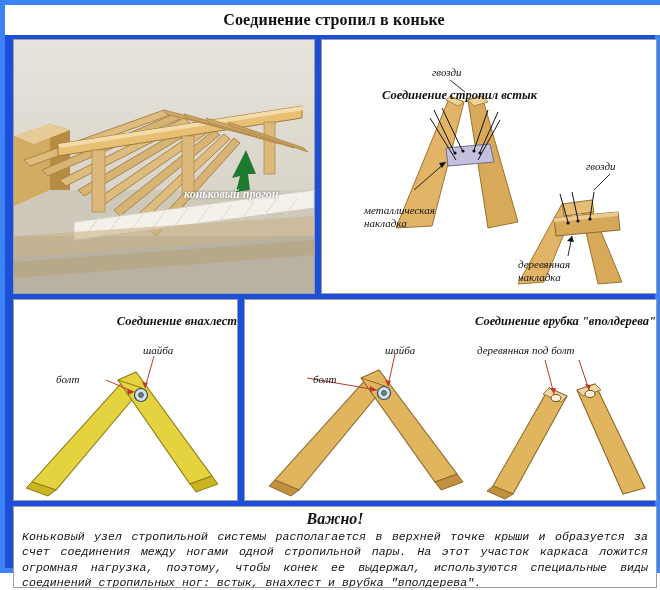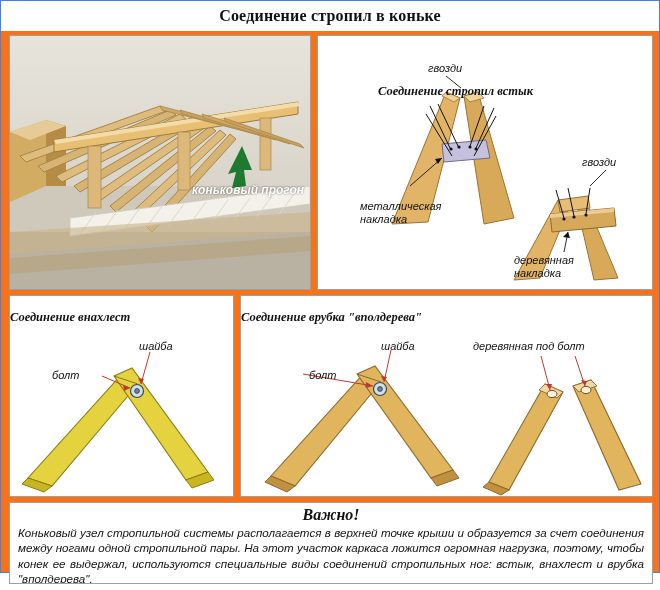--- a/index.html
+++ b/index.html
@@ -11,22 +11,22 @@
     height: 590px;
     background: #ffffff;
     font-family: "Liberation Serif", serif;
     overflow: hidden;
   }
   .page {
     position: relative;
     width: 660px;
     height: 573px;
     box-sizing: border-box;
-    border: 1px solid #3b82f6;
-    background: #f97316;
+    border: 5px solid #3b82f6;
+    background: #1d4ed8;
   }
   .title-bar {
     position: absolute;
     left: 0;
     top: 0;
     width: 658px;
     height: 30px;
     background: #ffffff;
     display: flex;
     align-items: center;
@@ -49,30 +49,30 @@
   
   #panel-ridge-photo { left: 8px; top: 34px; width: 302px; height: 255px; }
   #panel-butt { left: 316px; top: 34px; width: 336px; height: 255px; }
   #panel-overlap { left: 8px; top: 294px; width: 225px; height: 202px; }
   #panel-notch { left: 239px; top: 294px; width: 413px; height: 202px; }
   #panel-important { left: 8px; top: 501px; width: 644px; height: 82px; border: 1px solid #9aa0a6;}
 
   .panel-title {
     position: absolute;
     width: 100%;
-    text-align: left;
+    text-align: right;
     font-family: "Liberation Serif", serif;
     font-style: italic;
     font-weight: bold;
     font-size: 12.5px;
     color: #111;
   }
   .label {
     position: absolute;
-    font-family: Liberation Sans, sans-serif;
+    font-family: Liberation Serif, serif;
     font-style: italic;
     font-size: 11px;
     color: #111;
     line-height: 1.15;
     white-space: pre-line;
   }
   .label.bold-white {
     color: #ffffff;
     font-weight: bold;
     font-style: italic;
@@ -89,21 +89,21 @@
     font-weight: bold;
     font-style: italic;
     font-size: 16px;
     color: #111;
   }
   .imp-body {
     position: absolute;
     top: 22px;
     left: 8px;
     width: 626px;
-    font-family: Liberation Sans, sans-serif;
+    font-family: Liberation Mono, monospace;
     font-style: italic;
     font-size: 11.6px;
     line-height: 1.32;
     color: #111;
     text-align: justify;
   }
 </style>
 </head>
 <body>
 
@@ -170,21 +170,21 @@
         <path d="M70,198 L86,176 M92,196 L108,174 M114,194 L130,172 M136,192 L152,170 M158,190 L174,168 M180,188 L196,166 M202,186 L218,164 M224,184 L240,162 M246,182 L262,160 M268,180 L284,158"></path>
       </g>
 
       <polygon points="0,196 300,176 300,196 0,218" fill="#c9b488" opacity="0.6"></polygon>
       <polygon points="0,222 300,200 300,215 0,238" fill="#b6a176" opacity="0.55"></polygon>
 
       <g>
         <polygon points="232,110 218,138 226,136 222,152 236,150 234,134 242,134" fill="#1e7a2e"></polygon>
       </g>
     </svg>
-    <div class="label bold-white" style="left:170px; top:148px;margin-left:12px;">коньковый прогон</div>
+    <div class="label bold-white" style="left:170px; top:148px;">коньковый прогон</div>
   </div>
 
   <div class="panel" id="panel-butt">
     <div class="panel-title" style="left:60px; top:48px; width:auto;">Соединение стропил встык</div>
 
     <svg width="334" height="253" viewBox="0 0 334 253">
 
       <polygon points="74,188 110,186 142,62 128,56" fill="#e2b467" stroke="#9b7330" stroke-width="1"></polygon>
       <polygon points="128,56 142,62 136,66 124,60" fill="#f0d29b" stroke="#9b7330" stroke-width="0.8"></polygon>
 

